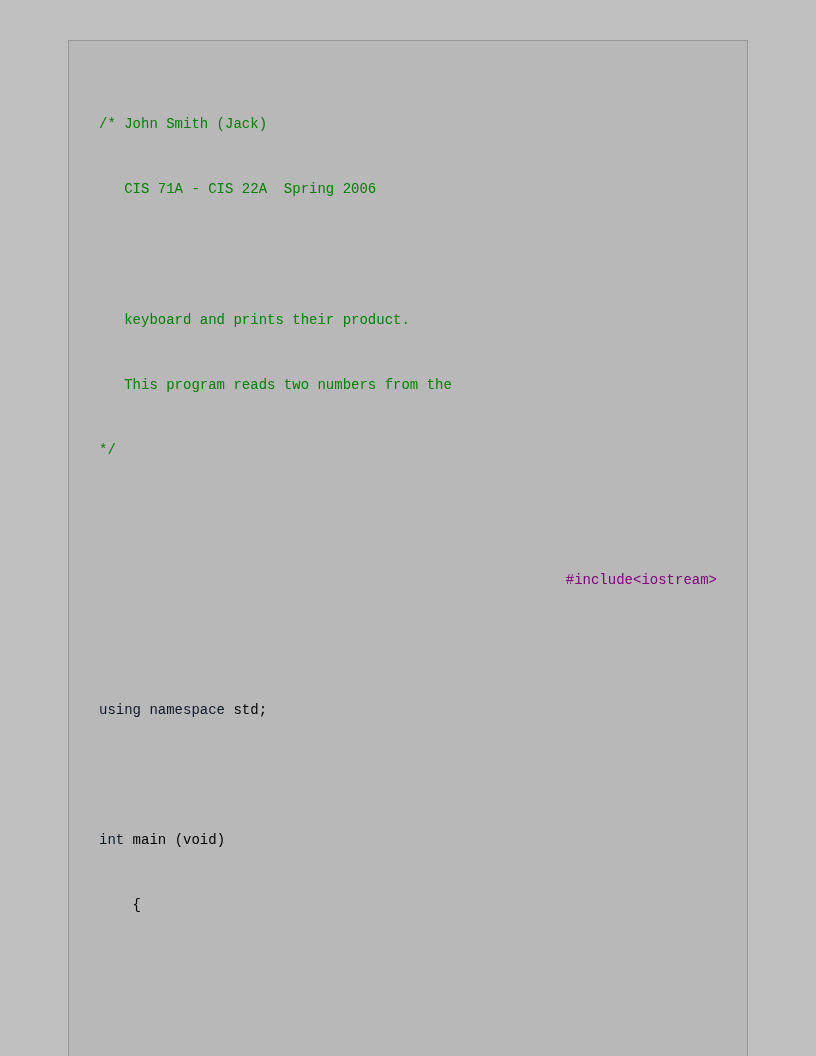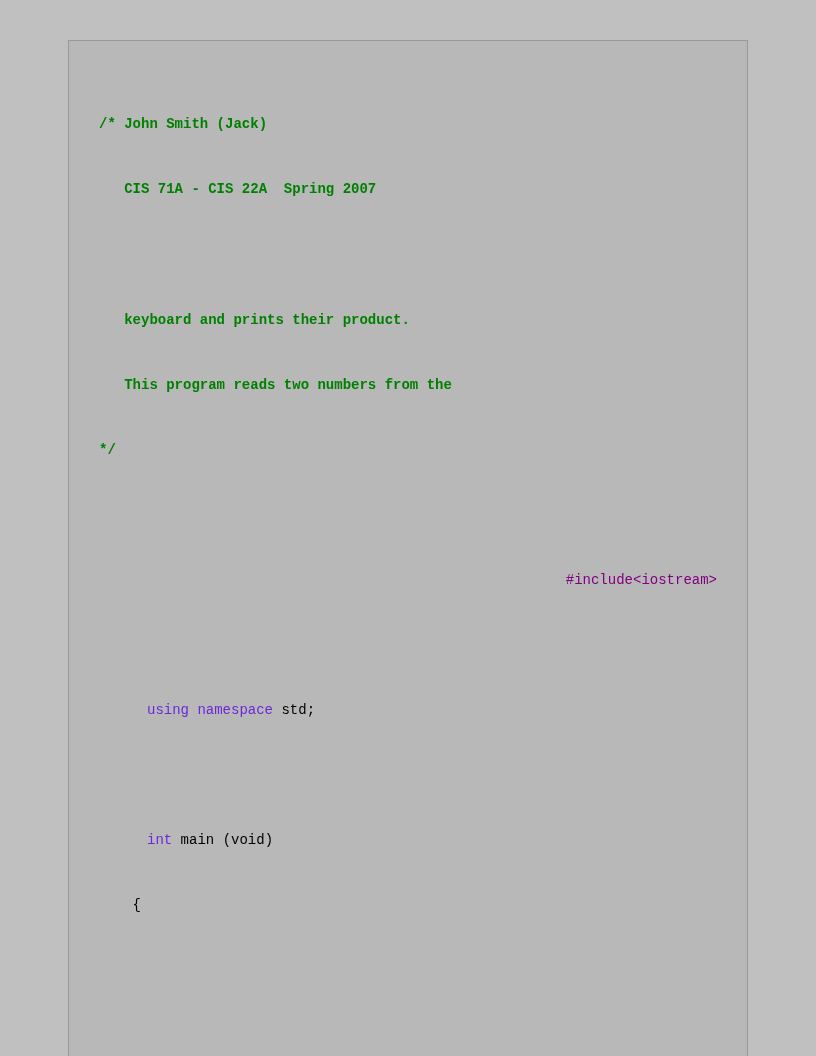--- a/index.html
+++ b/index.html
@@ -27,49 +27,47 @@
       font-size: 14px;
       line-height: 1.55;
     }
 
     .code-block {
       white-space: pre;
     }
 
     .comment {
       color: #008000;
-      font-weight: bold;
     }
 
     .preprocessor {
       color: #800080;
       text-align: right;
     }
 
     .keyword-blue {
-      color: #6d28d9;
-      margin-left: 48px;
+      color: #0f172a;
     }
 
     .normal {
       color: #000000;
     }
 
     .line {
       display: block;
       min-height: 1.55em;
     }
   </style>
 </head>
 <body>
 
 <div class="code-container">
   <div class="code-block">
     <span class="line comment">/* John Smith (Jack)</span>
-    <span class="line comment">   CIS 71A - CIS 22A  Spring 2007</span>
+    <span class="line comment">   CIS 71A - CIS 22A  Spring 2006</span>
     <span class="line"> </span>
     <span class="line comment">   keyboard and prints their product.</span>
     <span class="line comment">   This program reads two numbers from the</span>
     <span class="line comment">*/</span>
     <span class="line"> </span>
     <span class="line preprocessor">#include&lt;iostream&gt;</span>
     <span class="line"> </span>
     <span class="line"><span class="keyword-blue">using namespace</span> std;</span>
     <span class="line"> </span>
     <span class="line"><span class="keyword-blue">int</span> main (void)</span>

